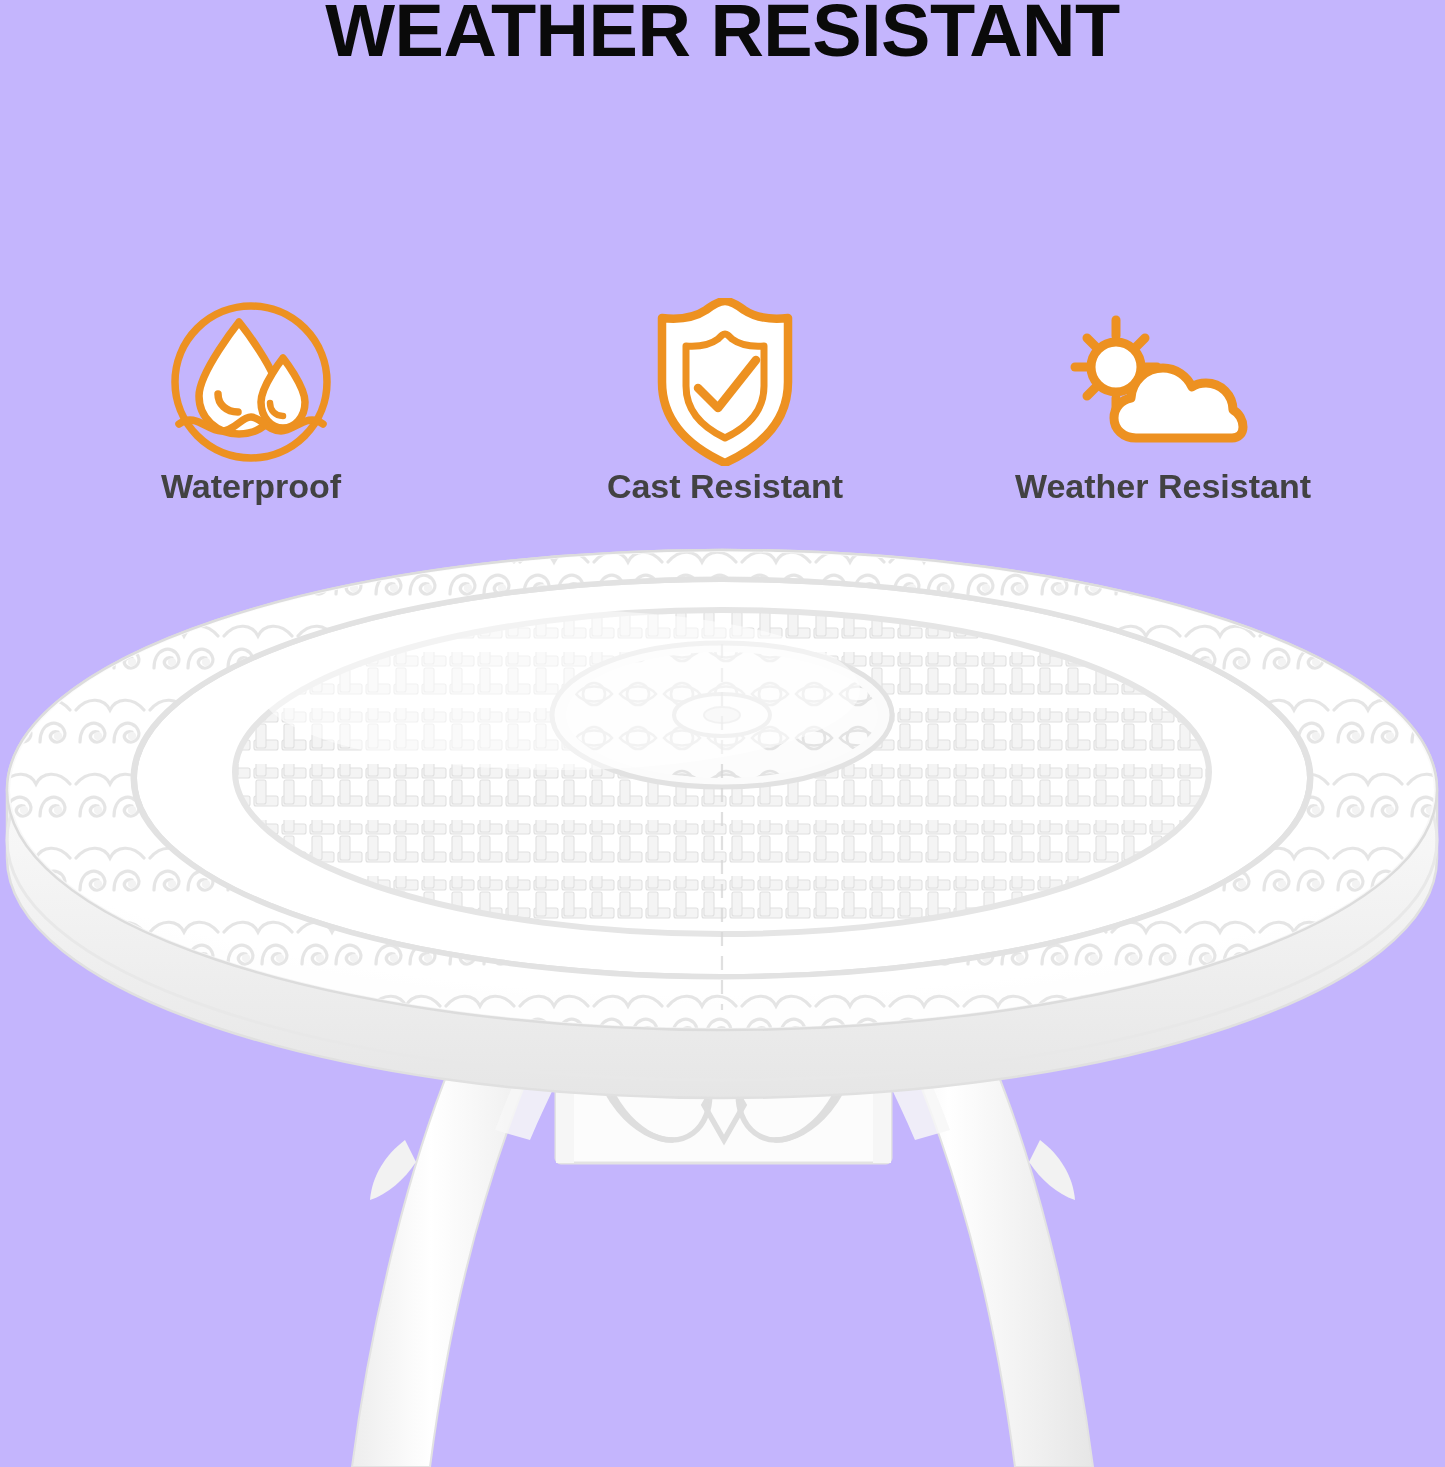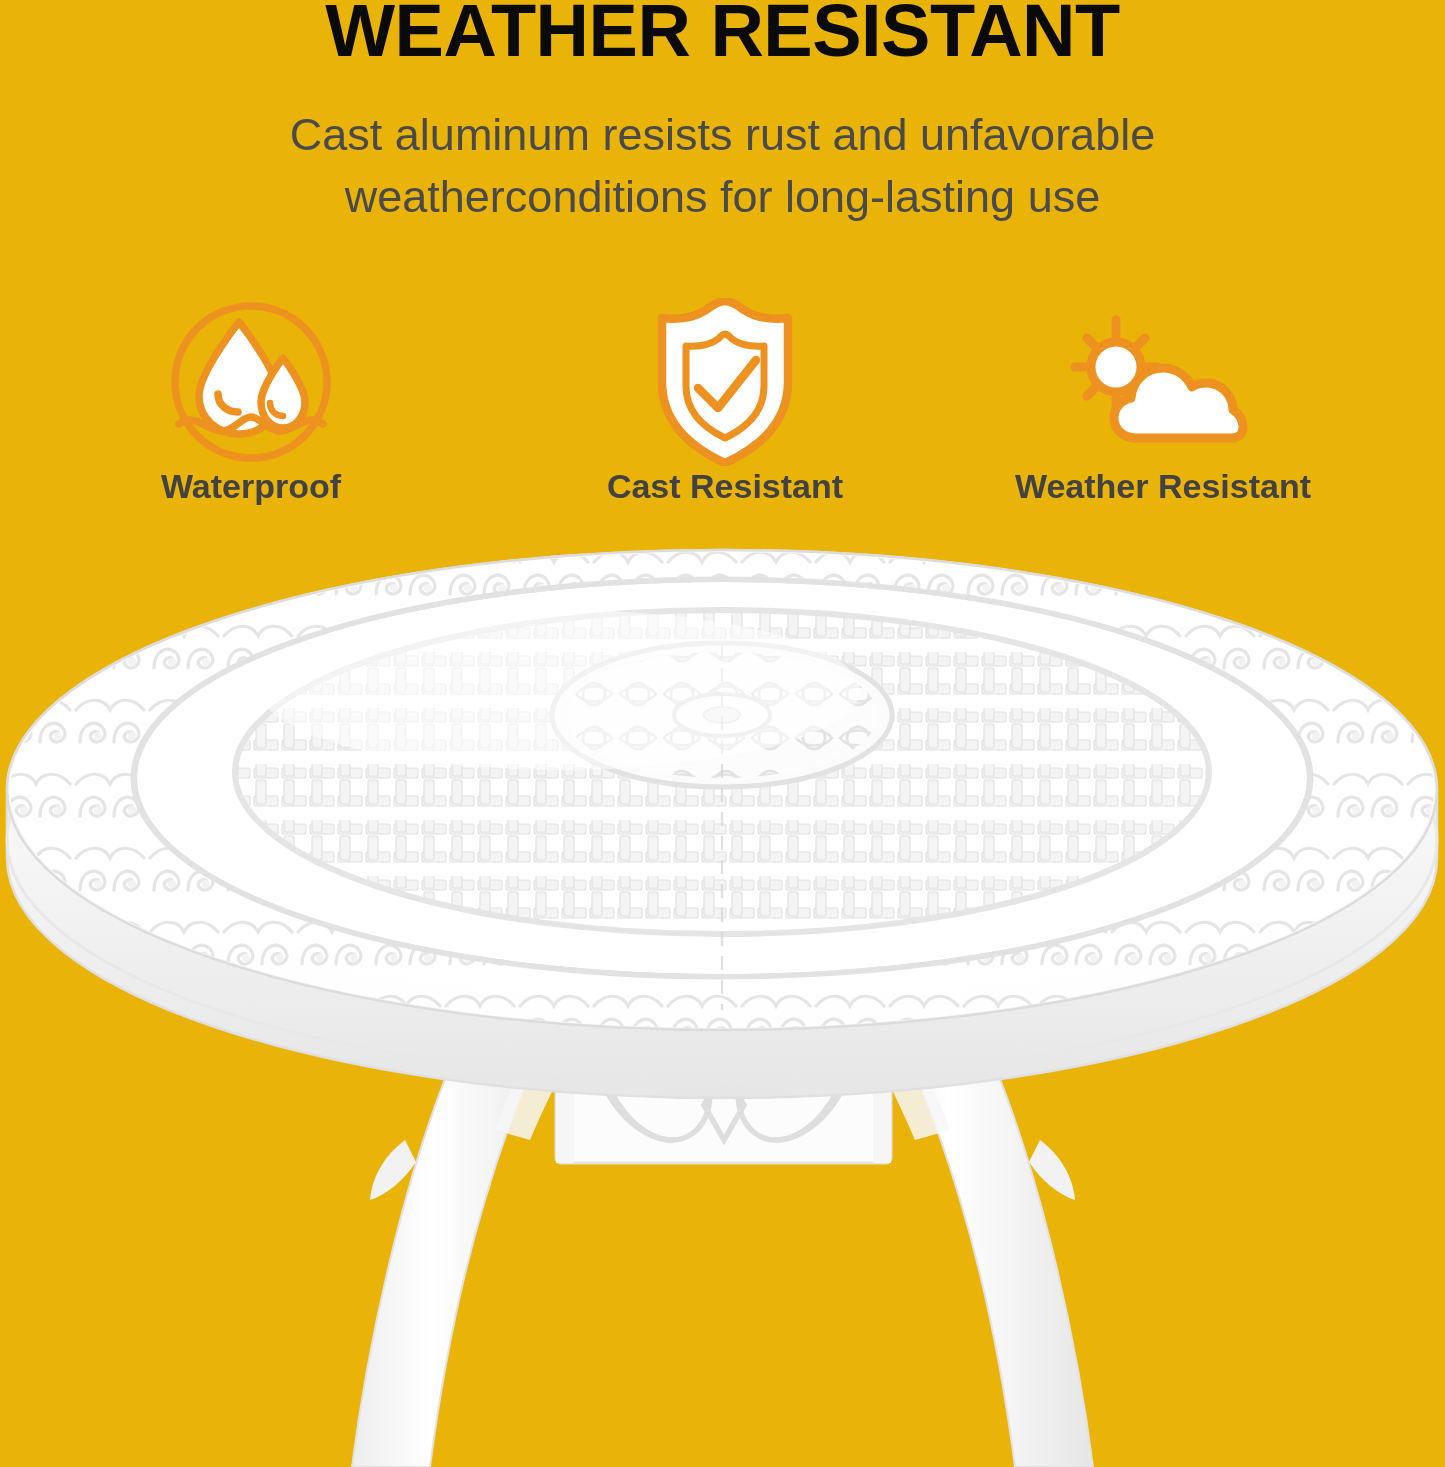--- a/index.html
+++ b/index.html
@@ -8,21 +8,21 @@
     background: #ffffff;
   }
   body {
     font-family: "Liberation Sans", sans-serif;
     -webkit-font-smoothing: antialiased;
   }
   #page {
     position: relative;
     width: 1445px;
     height: 1467px;
-    background: #eab308;
+    background: #c4b5fd;
     overflow: hidden;
   }
 
   
   #headline {
     position: absolute;
     left: 0;
     top: -6px;
     width: 1445px;
     text-align: center;
@@ -88,24 +88,20 @@
   }
   #product svg { display: block; }
 </style>
 </head>
 <body>
 
 <div id="page">
 
   <div id="headline">WEATHER RESISTANT</div>
 
-  <div id="subtitle">
-    <span class="ln">Cast aluminum resists rust and unfavorable</span>
-    <span class="ln">weatherconditions for long-lasting use</span>
-  </div>
 
   <div id="features">
 
     <div class="feature" id="feat-0">
       <div class="icon-wrap">
         <svg width="164" height="164" viewBox="0 0 164 164" fill="none">
           <circle cx="82" cy="82" r="76" stroke="#ED9121" stroke-width="7.5"></circle>
           <path d="M70 22 C70 22 30 72 30 96 C30 118 48 134 70 134 C92 134 110 118 110 96 C110 72 70 22 70 22 Z" stroke="#ED9121" stroke-width="7.5" stroke-linejoin="round" fill="#fff"></path>
           <path d="M114 58 C114 58 92 86 92 102 C92 117 102 128 114 128 C126 128 136 117 136 102 C136 86 114 58 114 58 Z" stroke="#ED9121" stroke-width="7.5" stroke-linejoin="round" fill="#fff"></path>
           <path d="M69 112 C57 112 49 104 49 94" stroke="#ED9121" stroke-width="7.5" stroke-linecap="round" fill="none"></path>

